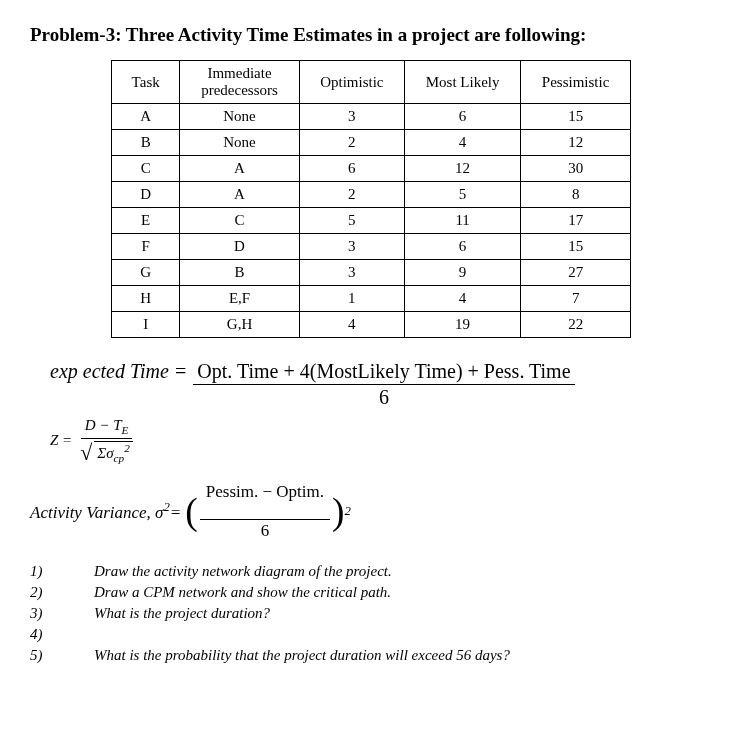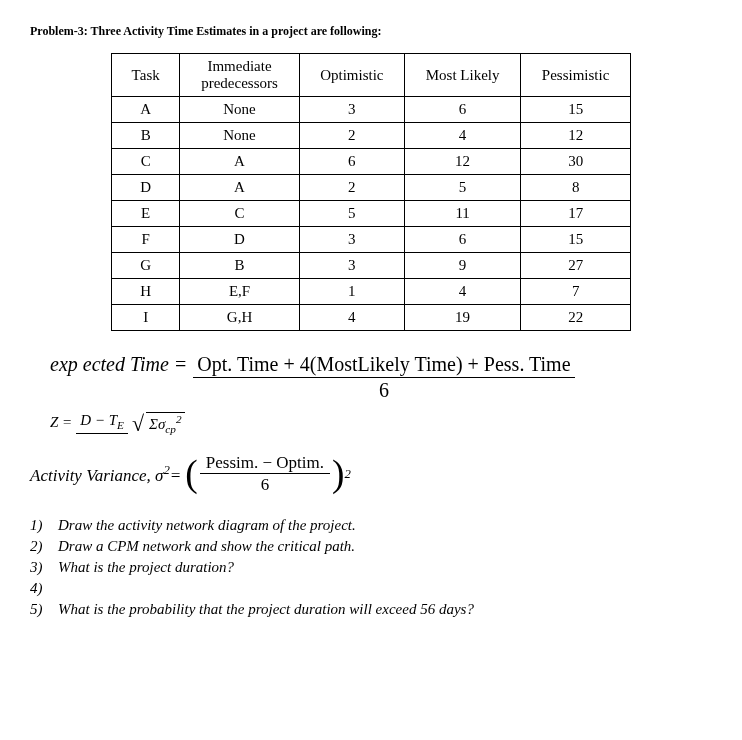--- a/index.html
+++ b/index.html
@@ -7,21 +7,21 @@
       background: #fff;
       font-family: "Times New Roman", Times, serif;
       font-size: 15px;
       color: #000;
       padding: 24px 30px;
       width: 742px;
       min-height: 740px;
     }
     .problem-title {
       font-weight: bold;
-      font-size: 12px;
+      font-size: 19px;
       margin-bottom: 14px;
     }
     table {
       border-collapse: collapse;
       margin: 0 auto 22px auto;
       min-width: 520px;
     }
     table th, table td {
       border: 1px solid #000;
       padding: 4px 18px;
@@ -68,21 +68,21 @@
       margin-bottom: 18px;
       font-size: 15px;
       font-style: italic;
     }
     .z-label {
       margin-right: 4px;
       font-style: italic;
     }
     .z-fraction {
       display: inline-flex;
-      flex-direction: row;
+      flex-direction: column;
       align-items: center;
       vertical-align: middle;
     }
     .z-fraction .z-num {
       border-bottom: 1px solid #000;
       padding: 0 4px 2px 4px;
       font-style: italic;
     }
     .z-fraction .z-den {
       padding: 2px 4px 0 4px;
@@ -125,21 +125,21 @@
     }
     .paren-frac {
       display: inline-flex;
       flex-direction: column;
       align-items: center;
       vertical-align: middle;
       margin: 0 2px;
     }
     .paren-frac .pf-num {
       border-bottom: 1px solid #000;
-      padding: 0 6px 0 6px;
+      padding: 0 6px 17px 6px;
       font-style: normal;
       white-space: nowrap;
     }
     .paren-frac .pf-den {
       padding: 1px 6px 0 6px;
       font-style: normal;
     }
     .questions-section {
       margin-top: 6px;
       font-size: 15px;
@@ -148,20 +148,21 @@
     .question-item {
       display: flex;
       margin-bottom: 4px;
     }
     .q-num {
       min-width: 28px;
       font-style: italic;
     }
     .q-text {
       font-style: italic;
+      margin-left: 36px;
     }
     sup { font-size: 0.75em; vertical-align: super; }
     sub { font-size: 0.75em; vertical-align: sub; }
   </style>
 </head>
 <body>
 
 <div class="problem-title">Problem-3: Three Activity Time Estimates in a project are following:</div>
 
 <table>

